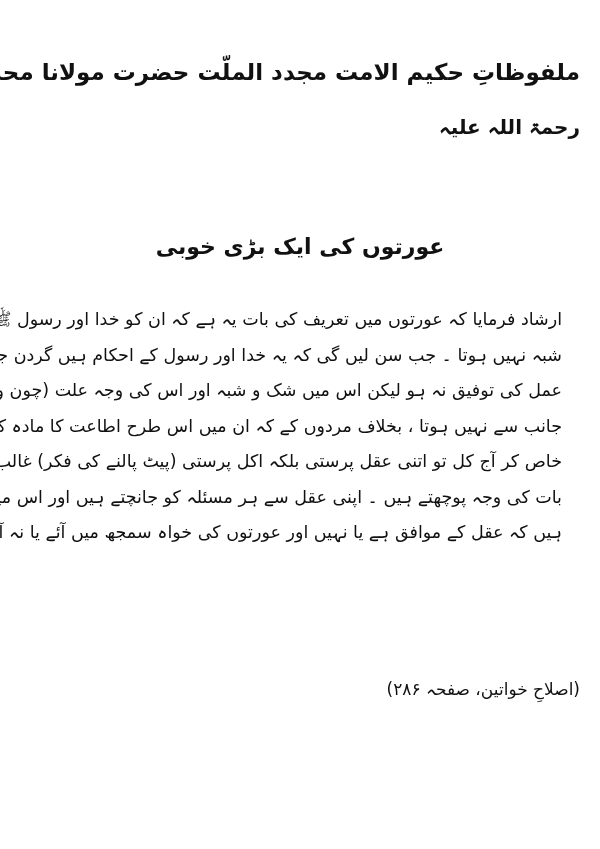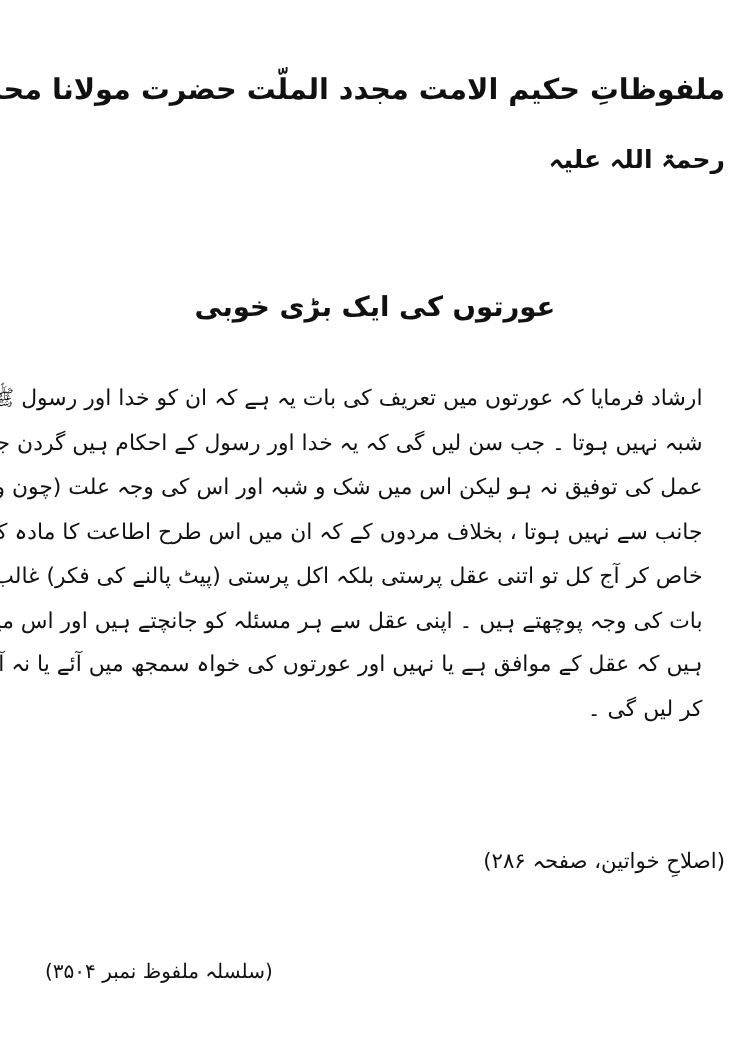--- a/index.html
+++ b/index.html
@@ -97,20 +97,18 @@
   <div class="heading rtl">عورتوں کی ایک بڑی خوبی</div>
 
   <div class="body-text rtl">
     <span class="line">ارشاد فرمایا کہ عورتوں میں تعریف کی بات یہ ہے کہ ان کو خدا اور رسول ﷺ کے احکام میں</span>
     <span class="line">شبہ نہیں ہوتا ۔ جب سن لیں گی کہ یہ خدا اور رسول کے احکام ہیں گردن جھکا دیں گی چاہے</span>
     <span class="line">عمل کی توفیق نہ ہو لیکن اس میں شک و شبہ اور اس کی وجہ علت (چون و چرا) کا سوال ان کی</span>
     <span class="line last">جانب سے نہیں ہوتا ، بخلاف مردوں کے کہ ان میں اس طرح اطاعت کا مادہ کم ہے ۔</span>
     <span class="line">خاص کر آج کل تو اتنی عقل پرستی بلکہ اکل پرستی (پیٹ پالنے کی فکر) غالب ہوئی ہے کہ ہر</span>
     <span class="line">بات کی وجہ پوچھتے ہیں ۔ اپنی عقل سے ہر مسئلہ کو جانچتے ہیں اور اس میں رائے زنی کرتے</span>
     <span class="line">ہیں کہ عقل کے موافق ہے یا نہیں اور عورتوں کی خواہ سمجھ میں آئے یا نہ آئے لیکن وہ تسلیم</span>
-    <span class="line last">کر لیں گی ۔</span>
   </div>
 
   <div class="citation rtl">(اصلاحِ خواتین، صفحہ ۲۸۶)</div>
 
-  <div class="series rtl">(سلسلہ ملفوظ نمبر ۳۵۰۴)</div>
 
 </div>
 
 </body></html>

